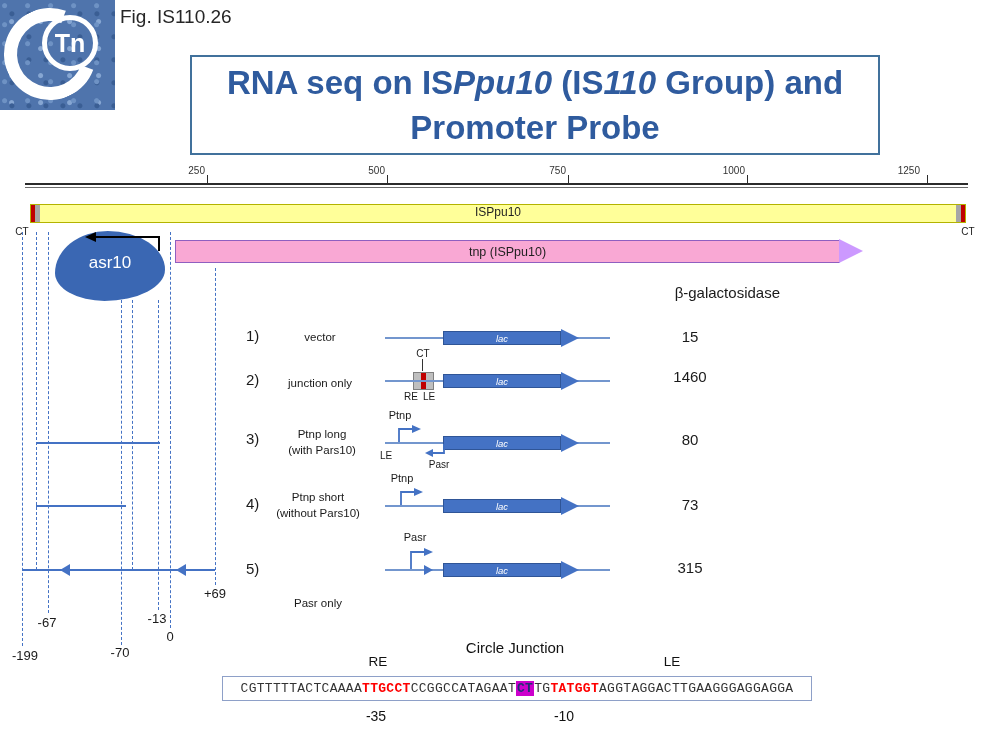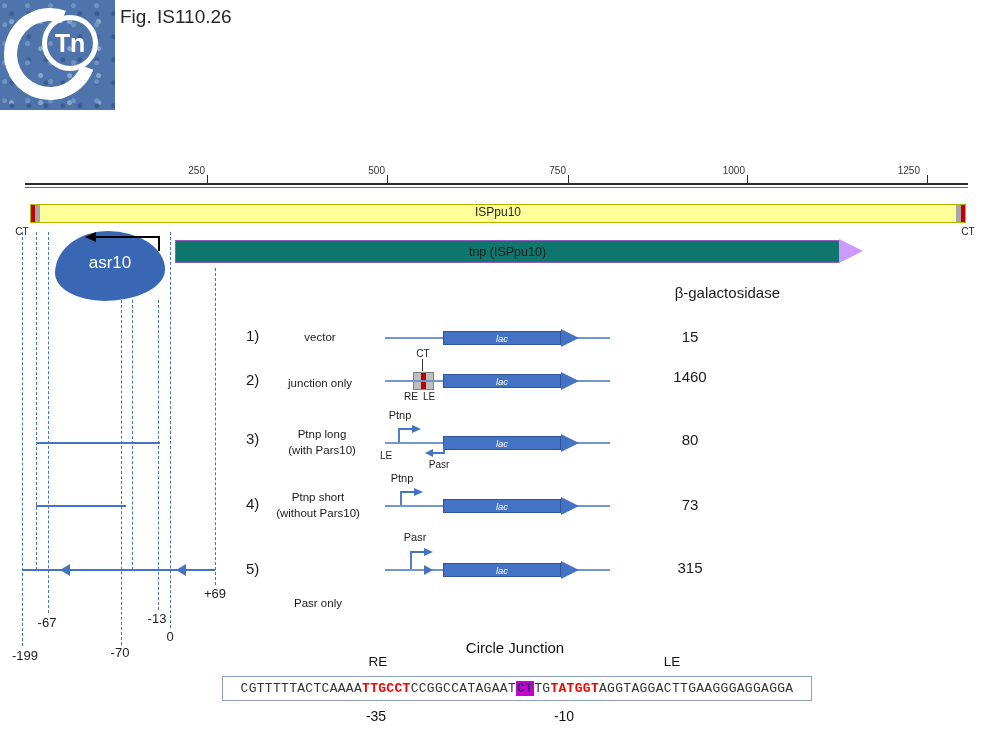--- a/index.html
+++ b/index.html
@@ -30,21 +30,21 @@
   .rline2{left:25px;top:187px;width:943px;height:1px;background:#6b6b6b}
   .tick{top:175px;width:1px;height:8px;background:#2b2b2b}
   .ticklab{top:165px;width:38px;font-size:10px;color:#333;text-align:right}
 
   
   .isbar{left:30px;top:204px;width:936px;height:19px;background:#FFFF99;border:1px solid #B3B300;
          display:flex;align-items:flex-start;justify-content:center}
   .isbar .lbl{font-size:12px;color:#1f1f1f}
   .stripe{position:absolute;top:0;height:17px}
   .ctlab{top:226px;width:24px;font-size:10px;color:#1a1a1a;text-align:center}
-  .tnpbody{left:175px;top:240px;width:665px;height:23px;background:#0f766e;border:1px solid #8F5FC0;
+  .tnpbody{left:175px;top:240px;width:665px;height:23px;background:#f9a8d4;border:1px solid #8F5FC0;
            display:flex;align-items:center;justify-content:center;font-size:12.5px;color:#1f1f1f}
   .tnphead{left:839px;top:239px;width:0;height:0;border-top:12px solid transparent;
            border-bottom:12px solid transparent;border-left:24px solid #CC99FF}
   .blob{left:55px;top:231px;width:110px;height:70px;background:#3A67B3;
         border-radius:48% 52% 55% 45% / 60% 55% 45% 40%}
   .blob .lbl{position:absolute;left:0;top:22px;width:100%;text-align:center;color:#fff;font-size:17px}
 
   
   .dv{position:absolute;width:0;border-left:1.5px dashed #4472C4}
   .fline{position:absolute;height:2px;background:#4472C4}
@@ -83,20 +83,24 @@
 <div class="page">
 
   <div class="a logo">
     <div class="a logo-c"></div>
     <div class="a logo-tn">
       <span>Tn</span>
     </div>
   </div>
 
   <div class="a figlab">Fig. IS110.26</div>
+  <div class="a titlebox">
+    <div class="titleln"><span>RNA seq on IS</span><span class="it">Ppu10</span><span> (IS</span><span class="it">110</span><span> Group) and</span></div>
+    <div class="titleln">Promoter Probe</div>
+  </div>
 
   <div class="a rline1"></div>
   <div class="a rline2"></div>
   <div class="a tick" style="left:207px"></div>
   <div class="a ticklab" style="left:167px">250</div>
   <div class="a tick" style="left:387px"></div>
   <div class="a ticklab" style="left:347px">500</div>
   <div class="a tick" style="left:568px"></div>
   <div class="a ticklab" style="left:528px">750</div>
   <div class="a tick" style="left:747px"></div>

